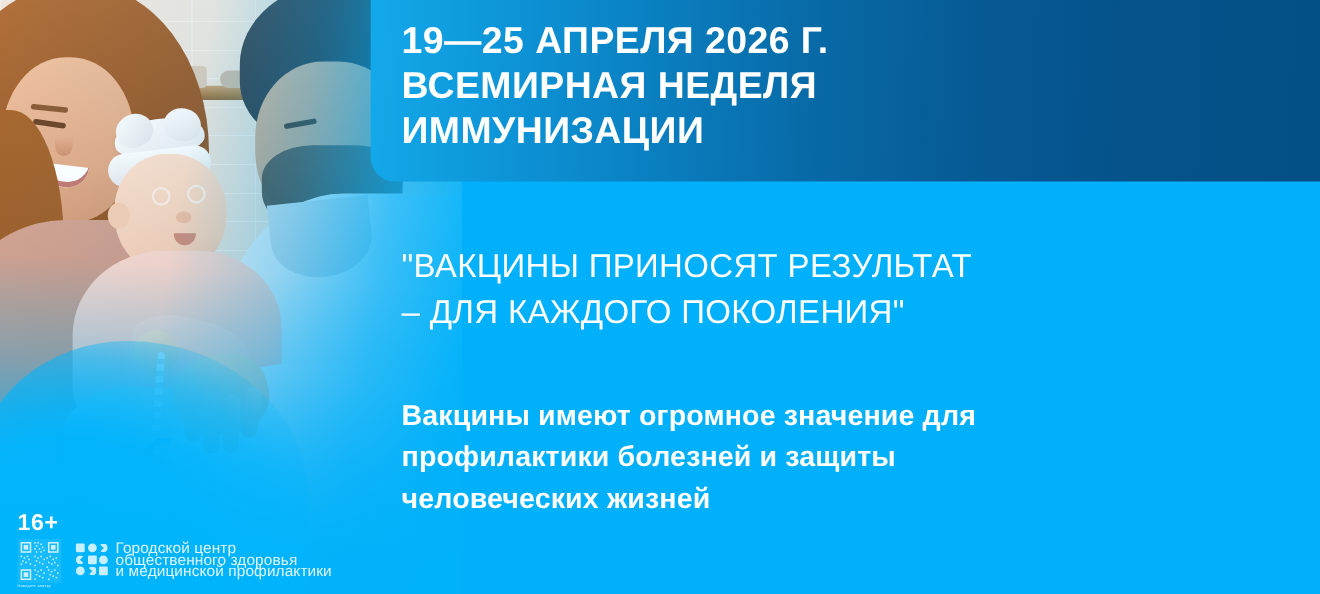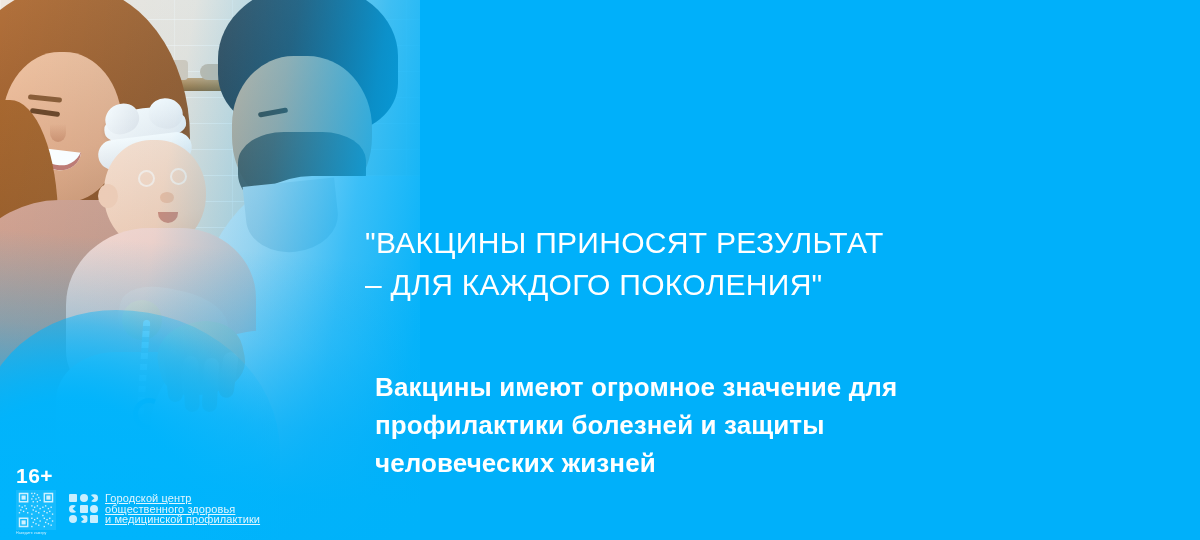--- a/index.html
+++ b/index.html
@@ -489,21 +489,21 @@
     text-transform: uppercase;
     white-space: pre-line;
   }
 
   
   .body-text {
     position: absolute;
     left: 365px;
     top: 358px;
     width: 560px;
-    margin: 10px;
+    margin: 0;
     color: #ffffff;
     font-size: 26px;
     line-height: 38px;
     font-weight: bold;
     letter-spacing: 0.1px;
   }
 
   
   .age-rating {
     position: absolute;
@@ -560,25 +560,24 @@
     height: 8px;
     background: rgba(255,255,255,.78);
   }
   .logo-cell.sq     { border-radius: 1px; }
   .logo-cell.ci     { border-radius: 50%; }
   .logo-cell.pacL   { border-radius: 50%; clip-path: polygon(0 0, 100% 0, 45% 50%, 100% 100%, 0 100%); }
   .logo-cell.pacR   { border-radius: 50%; clip-path: polygon(100% 0, 100% 100%, 0 100%, 55% 50%, 0 0); }
 
   .logo-text {
     color: rgba(255,255,255,.88);
-    font-size: 11px;
+    font-size: 14px;
     line-height: 10.5px;
     letter-spacing: .1px;
     white-space: pre-line;
-    text-decoration: underline;
   }
 </style>
 </head>
 <body>
 
 <div class="poster">
 
   <div class="photo">
     <div class="photo-wall"></div>
     <div class="photo-shelf"></div>
@@ -622,20 +621,25 @@
     <div class="father-finger"></div>
     <div class="father-finger f2"></div>
     <div class="father-finger f3"></div>
     <div class="father-finger f4"></div>
 
     <div class="photo-tint-right"></div>
     <div class="photo-tint-bottom"></div>
     <div class="photo-tint-corner"></div>
   </div>
 
+  <div class="header-panel">
+    <h1 class="headline">19—25 АПРЕЛЯ 2026 Г.
+ВСЕМИРНАЯ  НЕДЕЛЯ
+ИММУНИЗАЦИИ</h1>
+  </div>
 
   <p class="quote">"ВАКЦИНЫ ПРИНОСЯТ РЕЗУЛЬТАТ
 – ДЛЯ КАЖДОГО ПОКОЛЕНИЯ"</p>
 
   <p class="body-text">Вакцины имеют огромное значение для профилактики болезней и защиты человеческих жизней</p>
 
   <div class="age-rating">16+</div>
 
   <div class="footer">
 

